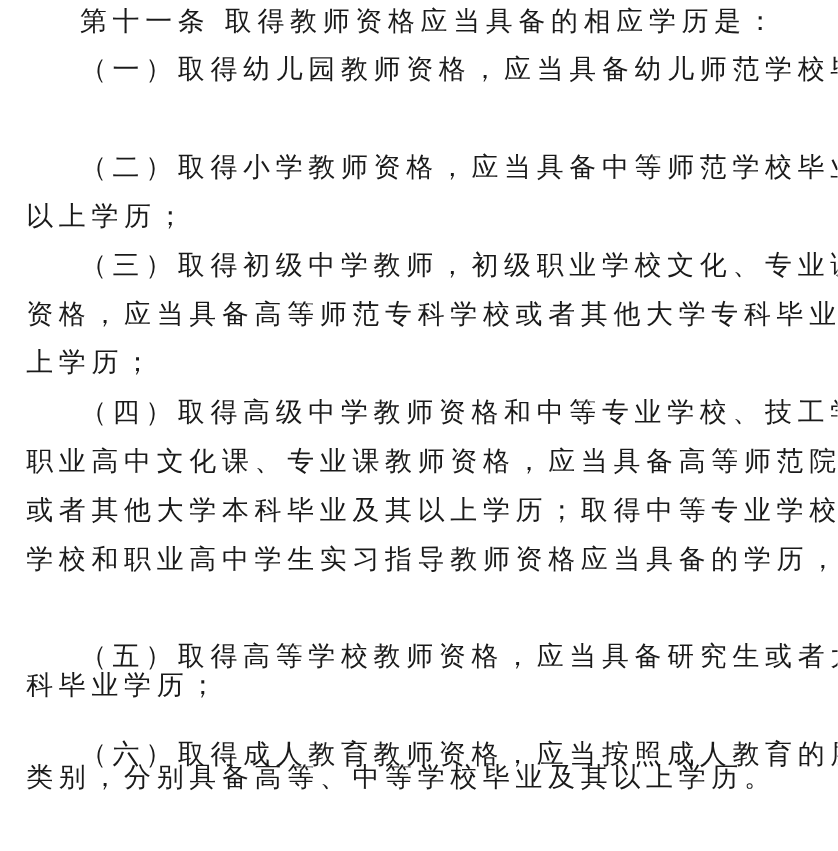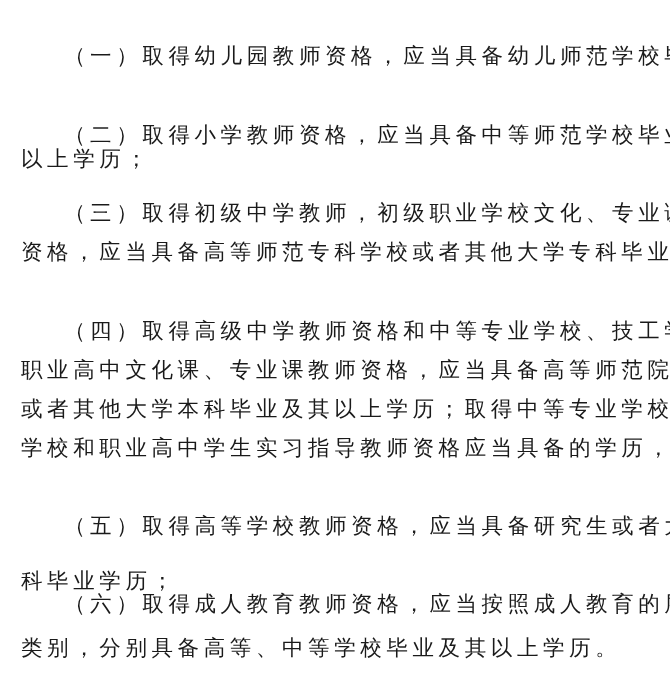--- a/index.html
+++ b/index.html
@@ -17,32 +17,34 @@
       font-size: 21.5px;
       white-space: nowrap;
       letter-spacing: 4.6px;
     }
     .line.indent { left: 64px; }
   </style>
 </head>
 <body>
 
 <div class="doc">
+  <div class="line indent" style="top:3px">第十一条 取得教师资格应当具备的相应学历是：</div>
 
   <div class="line indent" style="top:41px">（一）取得幼儿园教师资格，应当具备幼儿师范学校毕业及</div>
 
   <div class="line indent" style="top:120px">（二）取得小学教师资格，应当具备中等师范学校毕业及其</div>
-  <div class="line" style="top:144px">以上学历；</div>
+  <div class="line" style="top:159px">以上学历；</div>
 
   <div class="line indent" style="top:198px">（三）取得初级中学教师，初级职业学校文化、专业课教师</div>
   <div class="line" style="top:237px">资格，应当具备高等师范专科学校或者其他大学专科毕业及其以</div>
+  <div class="line" style="top:276px">上学历；</div>
 
   <div class="line indent" style="top:316px">（四）取得高级中学教师资格和中等专业学校、技工学校、</div>
   <div class="line" style="top:355px">职业高中文化课、专业课教师资格，应当具备高等师范院校本科</div>
   <div class="line" style="top:394px">或者其他大学本科毕业及其以上学历；取得中等专业学校、技工</div>
   <div class="line" style="top:433px">学校和职业高中学生实习指导教师资格应当具备的学历，由国务</div>
 
   <div class="line indent" style="top:511px">（五）取得高等学校教师资格，应当具备研究生或者大学本</div>
-  <div class="line" style="top:566px">科毕业学历；</div>
+  <div class="line" style="top:534px">科毕业学历；</div>
 
   <div class="line indent" style="top:589px">（六）取得成人教育教师资格，应当按照成人教育的层次、</div>
-  <div class="line" style="top:633px">类别，分别具备高等、中等学校毕业及其以上学历。</div>
+  <div class="line" style="top:608px">类别，分别具备高等、中等学校毕业及其以上学历。</div>
 </div>
 
 </body></html>

